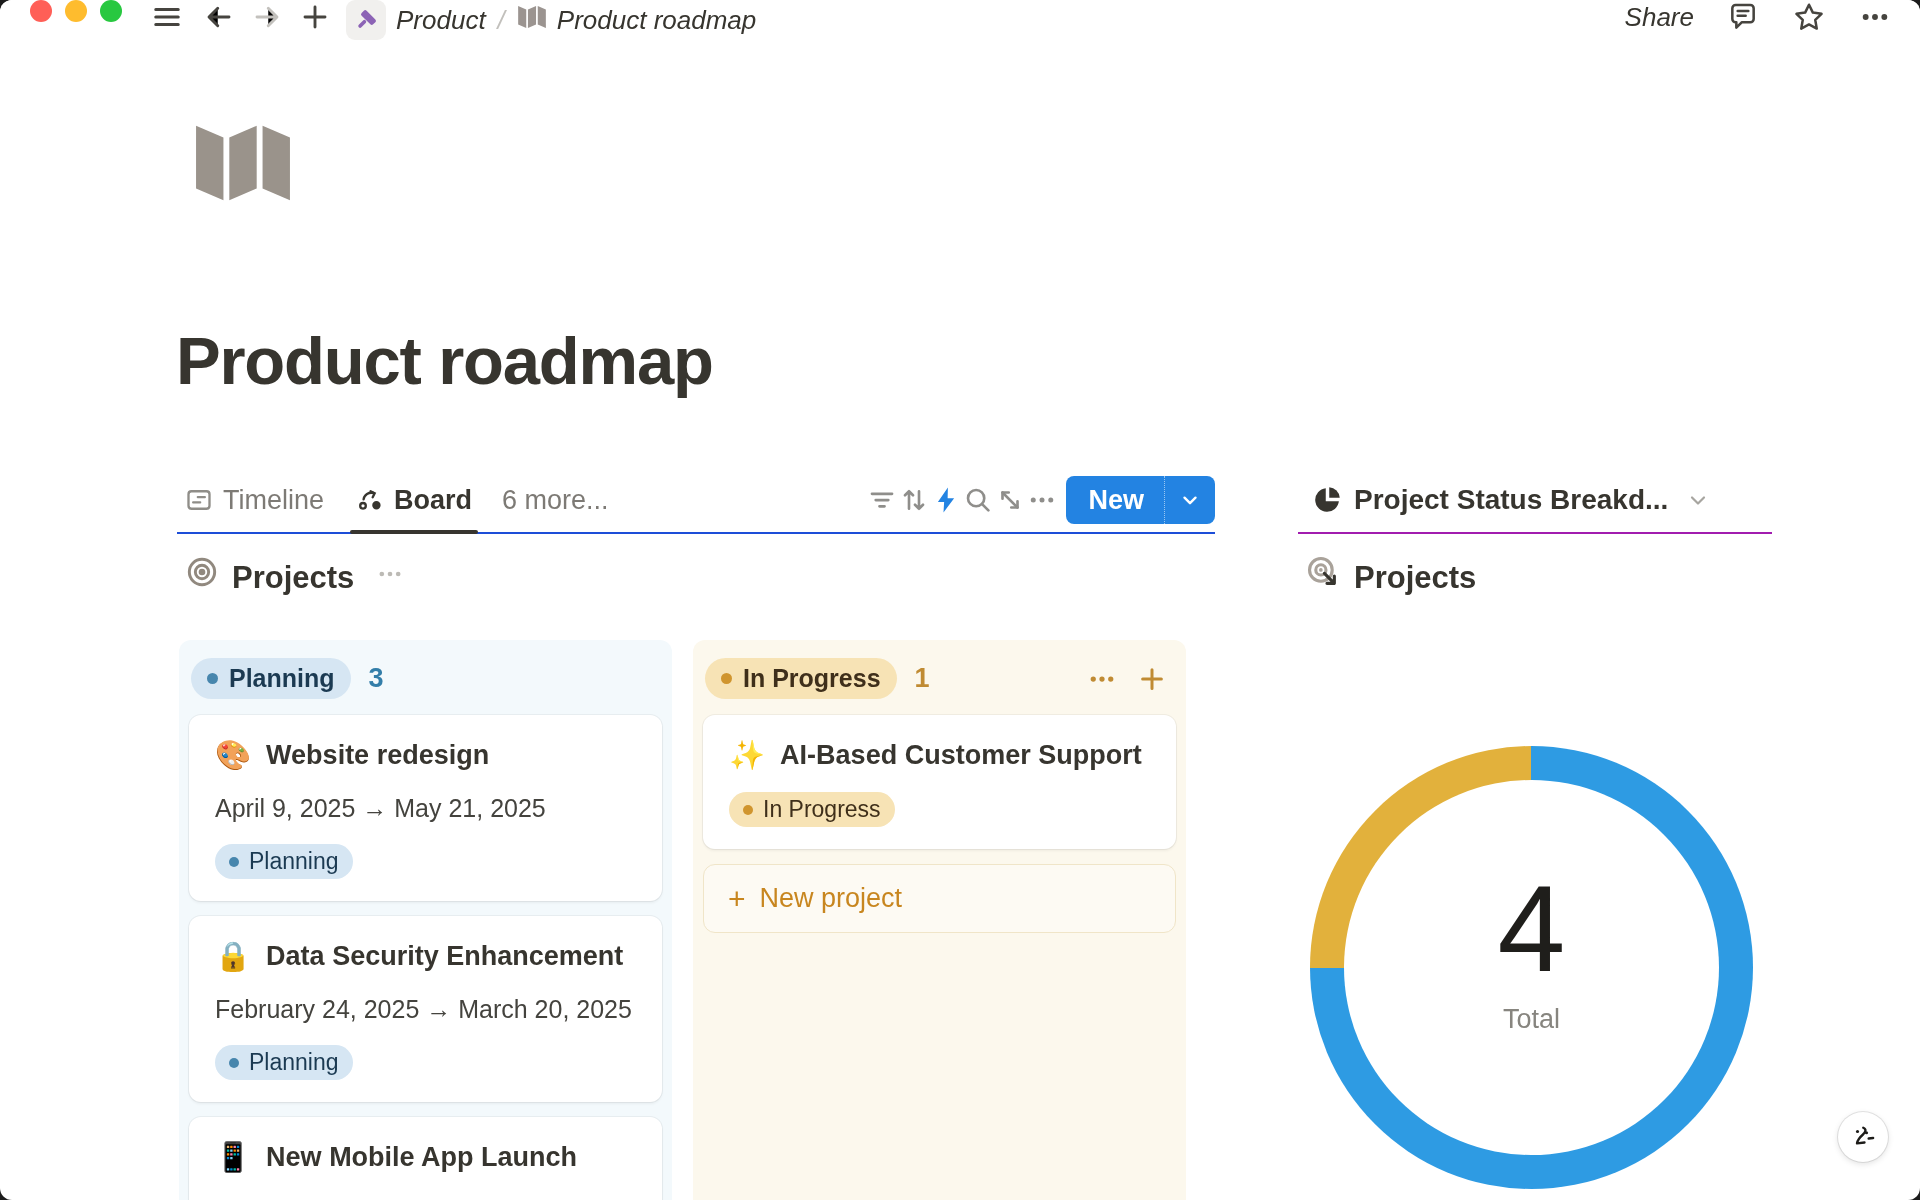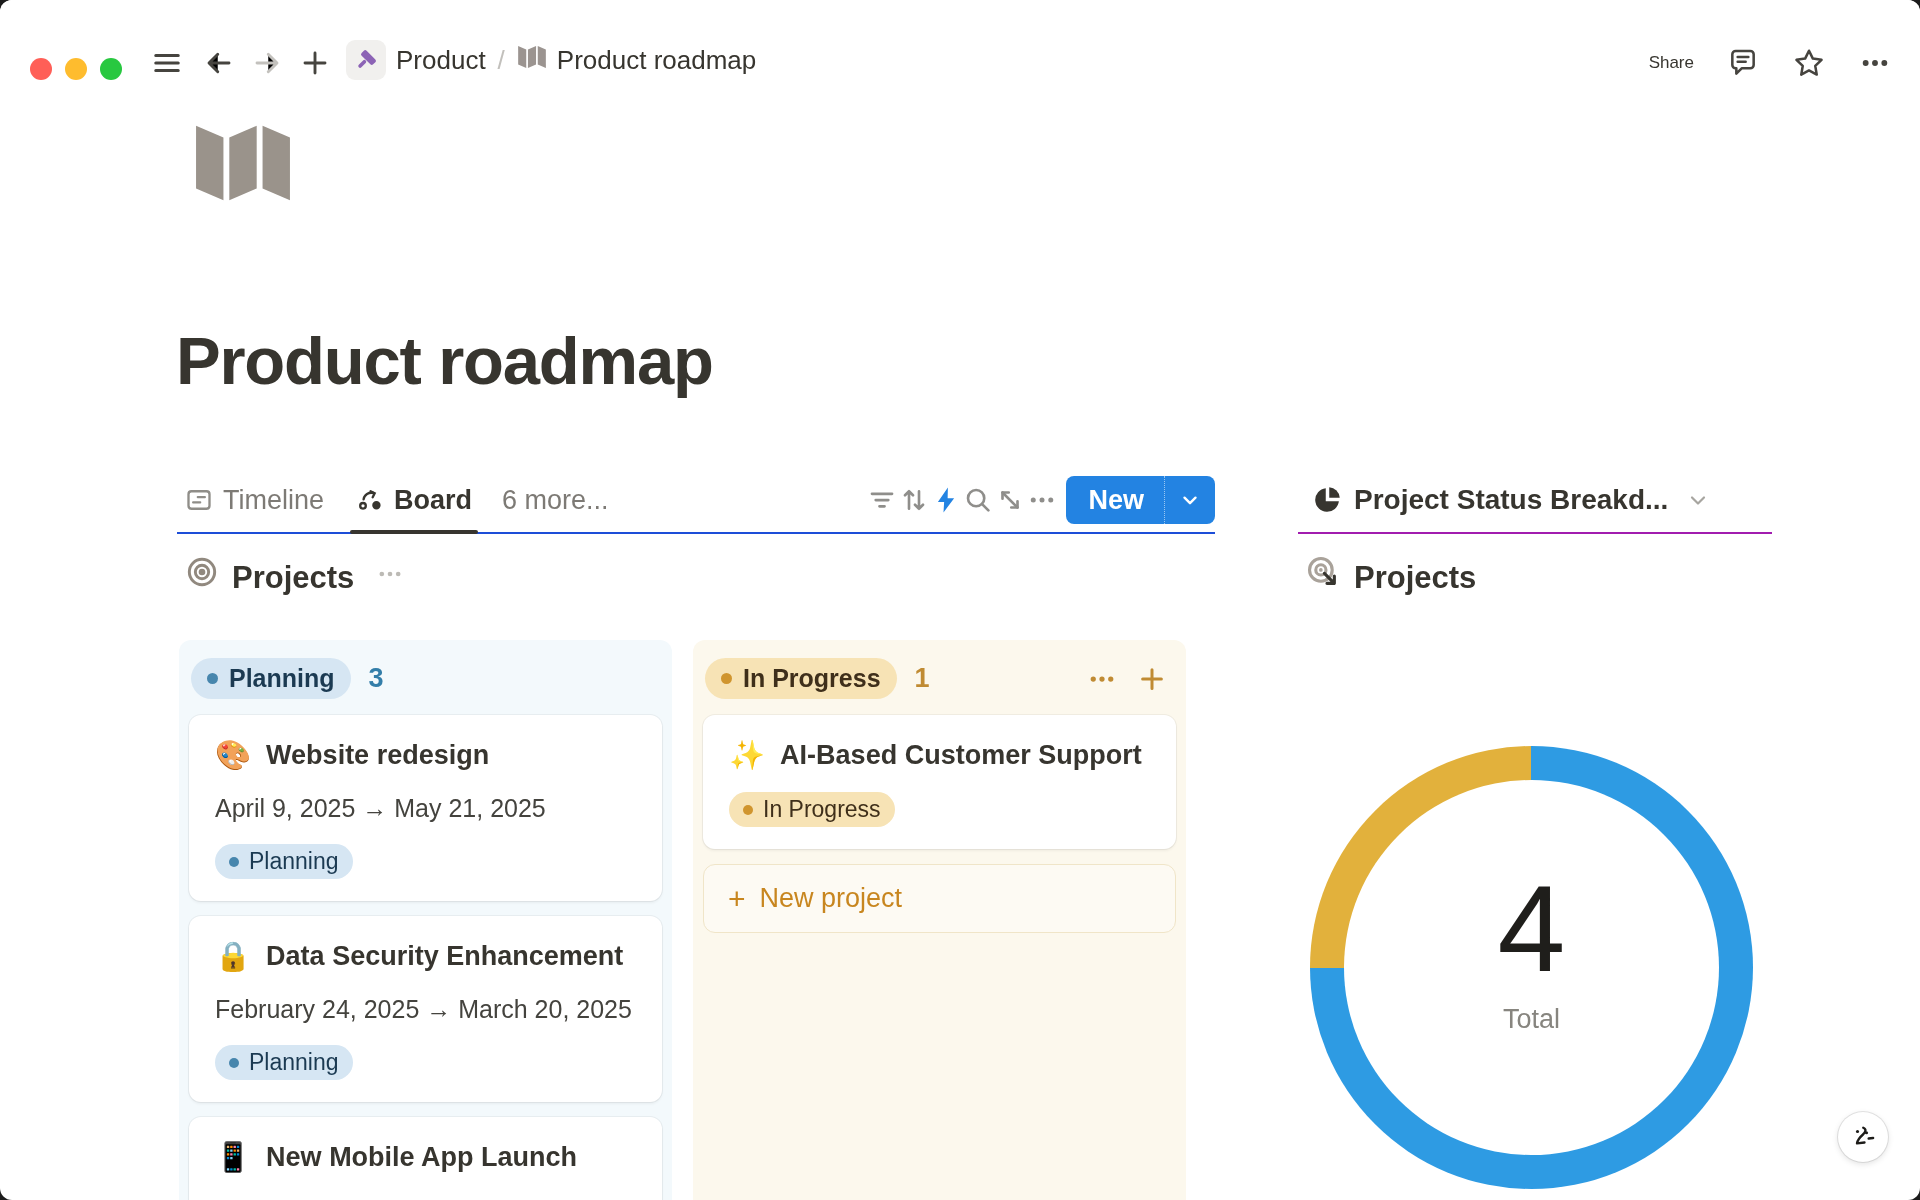--- a/index.html
+++ b/index.html
@@ -1,34 +1,34 @@
 <!DOCTYPE html>
 <html><head>
 <meta charset="utf-8">
 <style>
   * { margin:0; padding:0; box-sizing:border-box; }
   html,body { width:1920px; height:1200px; }
   body { background:#1c1c1c; font-family:"Liberation Sans","DejaVu Sans",sans-serif; color:#37352f; }
   .window { position:absolute; inset:0; background:#fff; border-radius:12px; overflow:hidden; }
 
   
-  .topbar { position:absolute; top:0; left:0; right:0; height:80px; display:flex; align-items:flex-end; padding:0 28px 0 30px; background:#fff; }
+  .topbar { position:absolute; top:0; left:0; right:0; height:80px; display:flex; align-items:flex-start; padding:0 28px 0 30px; background:#fff;font-style:italic; }
   .lights { display:flex; gap:13px; align-items:center; }
   .light { width:22px; height:22px; border-radius:50%; }
   .light.red { background:#ff5f57; }
   .light.yellow { background:#febc2e; }
   .light.green { background:#28c840; }
   .tb-icon { width:34px; height:34px; display:flex; align-items:center; justify-content:center; color:#46443f; flex:0 0 auto; cursor:default; }
   .tb-icon.disabled { color:#c3c1bd; }
   .hamburger { margin-left:28px; }
   .breadcrumb { display:flex; align-items:center; gap:10px; margin-left:14px; font-size:26px; }
   .ws-chip { width:40px; height:40px; border-radius:9px; background:#f1f0ee; display:flex; align-items:center; justify-content:center; }
   .crumb-sep { color:#c2c0bc; margin:0 2px; }
   .topbar-right { margin-left:auto; display:flex; align-items:center; gap:32px; }
-  .share { font-size:17px; color:#37352f; cursor:default; }
+  .share { font-size:26px; color:#37352f; cursor:default; }
 
   
   .page-icon { position:absolute; left:182px; top:118px; cursor:default; }
   .page-title { position:absolute; left:176px; top:322px; font-size:67px; font-weight:700; letter-spacing:-1.2px; color:#37352f; }
 
   
   .views-row { position:absolute; left:177px; top:468px; width:1038px; height:66px; display:flex; align-items:center; border-bottom:2px solid #1d4ed8; }
   .view-tab { position:relative; display:flex; align-items:center; gap:10px; height:100%; padding:0 8px; font-size:27px; color:#7d7a75; font-weight:500; cursor:default; }
   .view-tab .v-ic { color:#8f8d88; display:flex; }
   .view-tab.active { color:#37352f; font-weight:600; }

